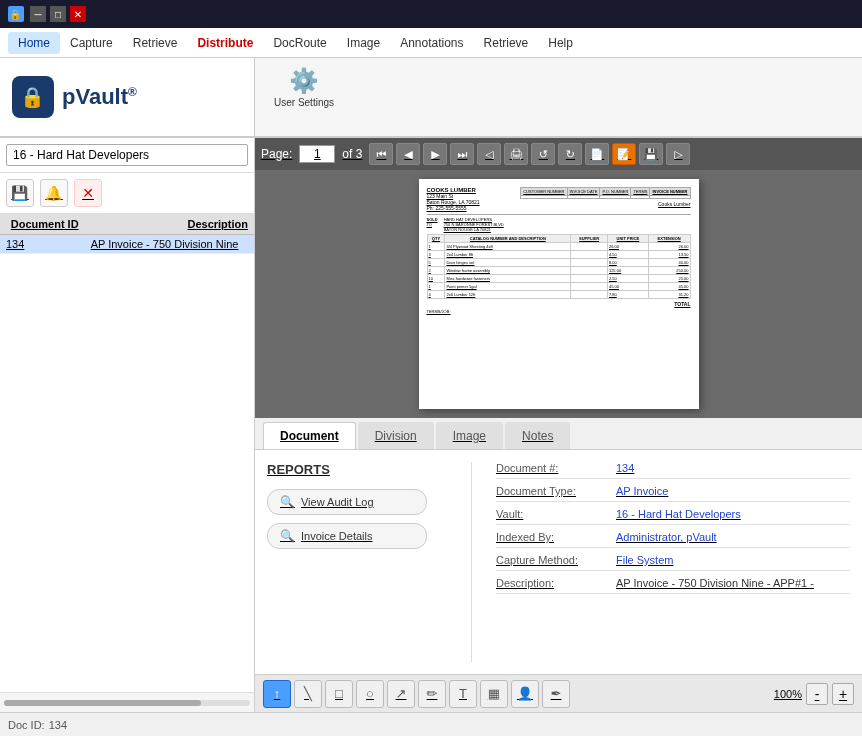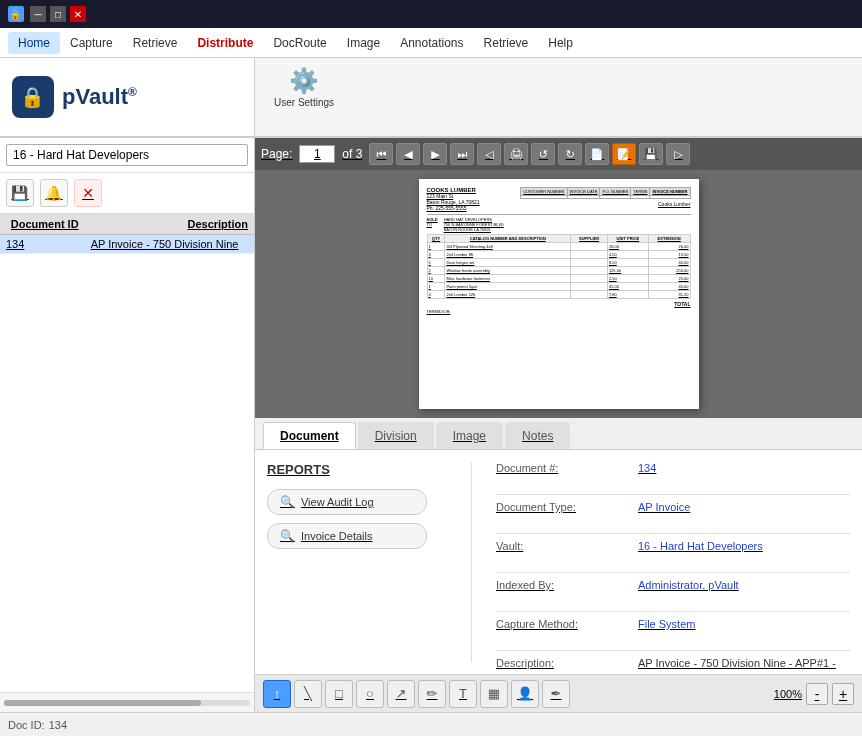--- a/index.html
+++ b/index.html
@@ -251,22 +251,21 @@
       border-radius: 50%;
       display: flex; align-items: center; justify-content: center;
       color: #fff;
       font-size: 12px;
     }
     .info-row {
       display: flex;
       align-items: baseline;
       margin-bottom: 6px;
       border-bottom: 1px solid #e0e0e0;
-      padding-bottom: 20px;
-      gap: 22px;
+      padding-bottom: 4px;
     }
     .info-label {
       min-width: 120px;
       font-size: 11px;
       color: #555;
     }
     .info-value {
       font-size: 11px;
       color: #2244cc;
       flex: 1;

